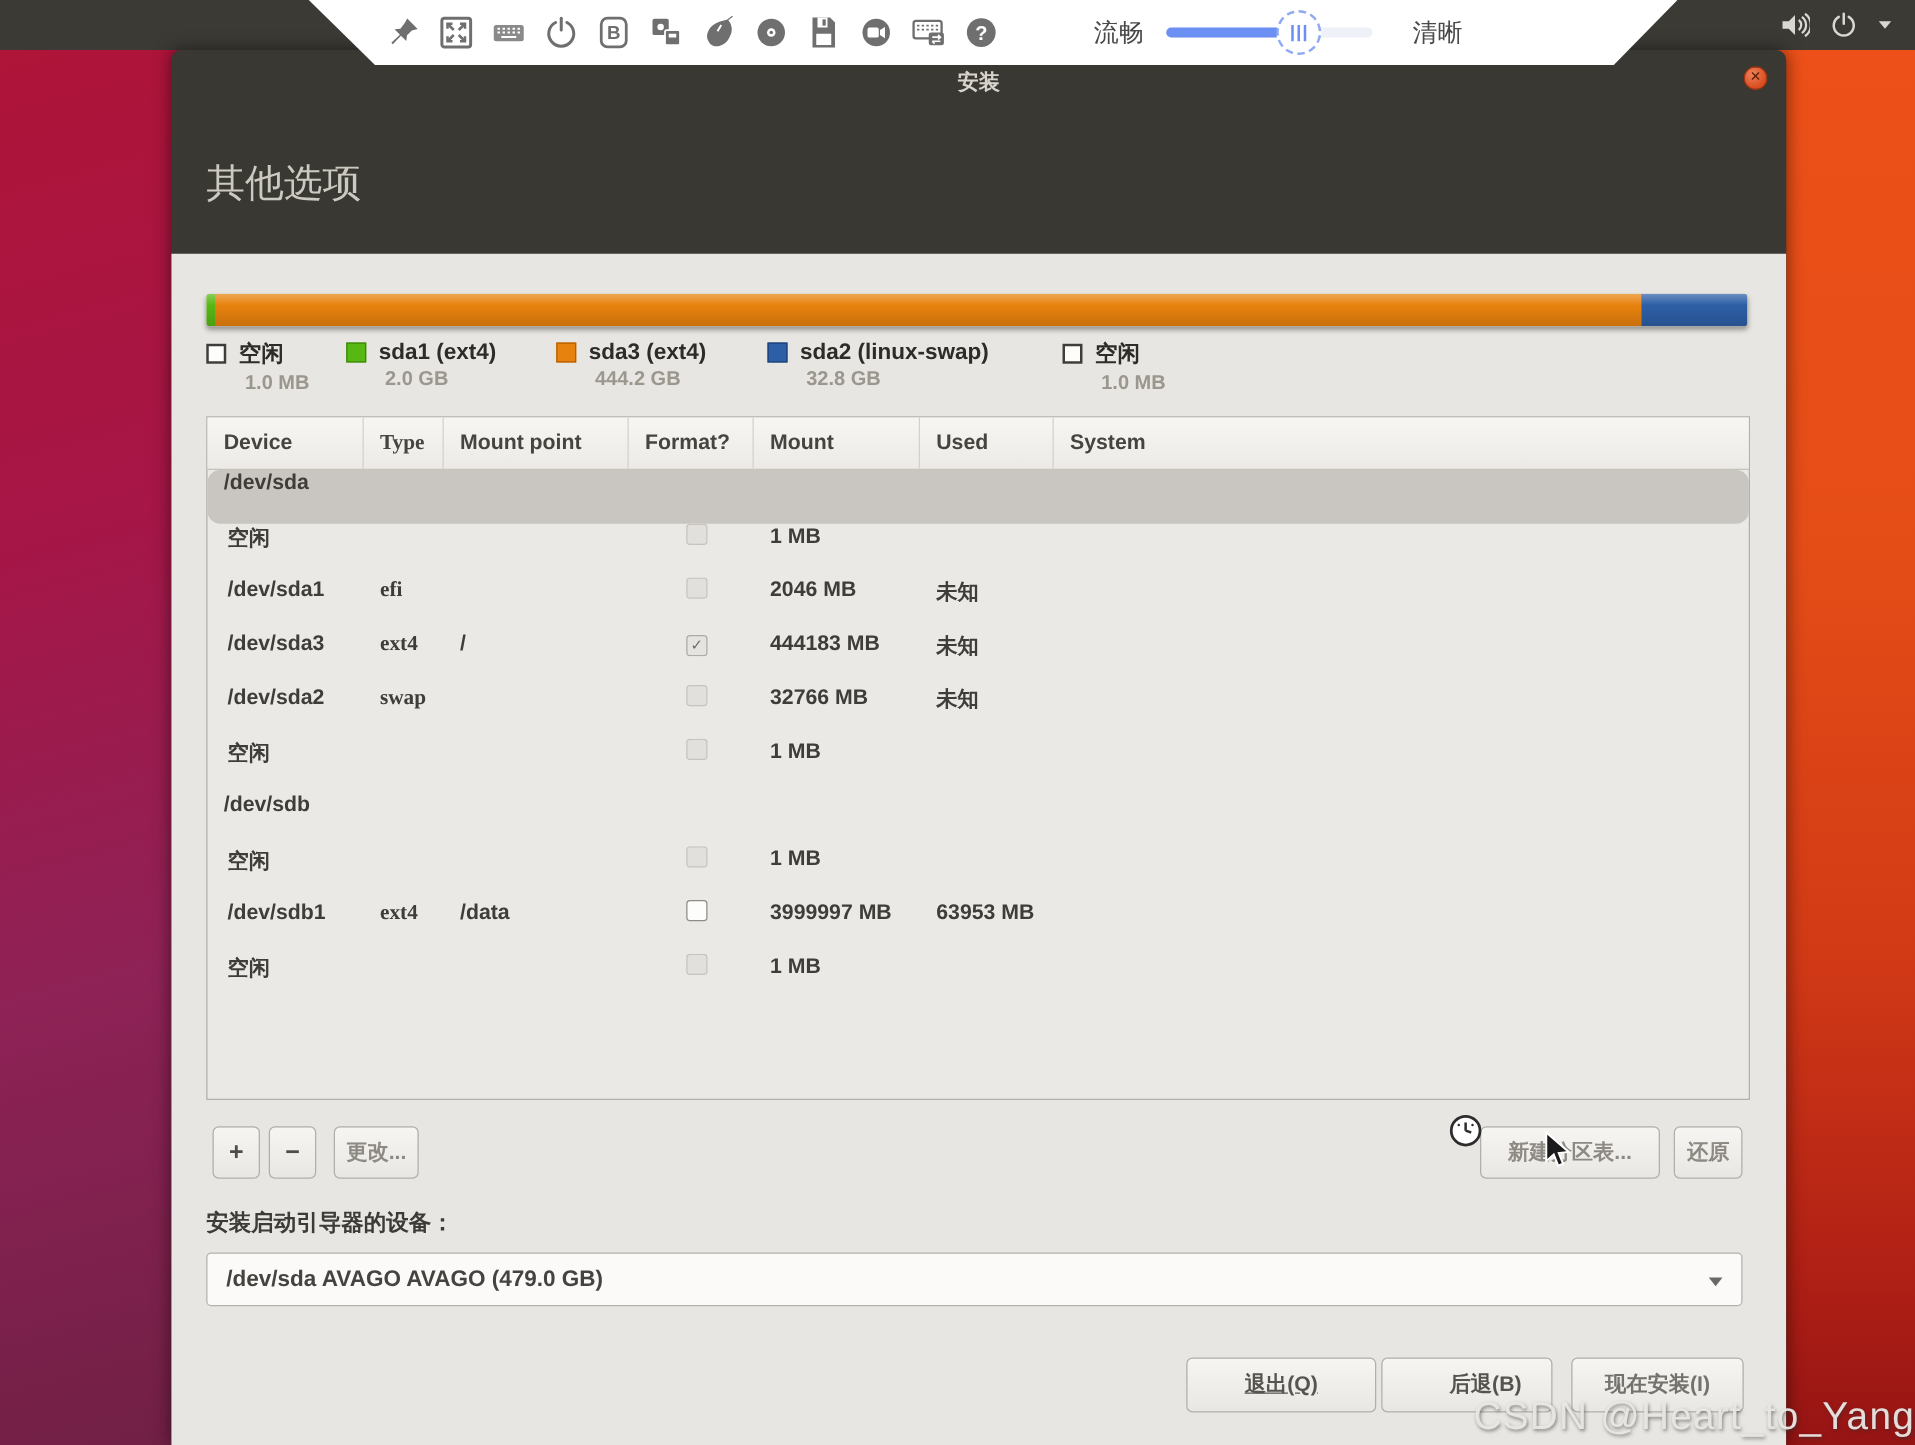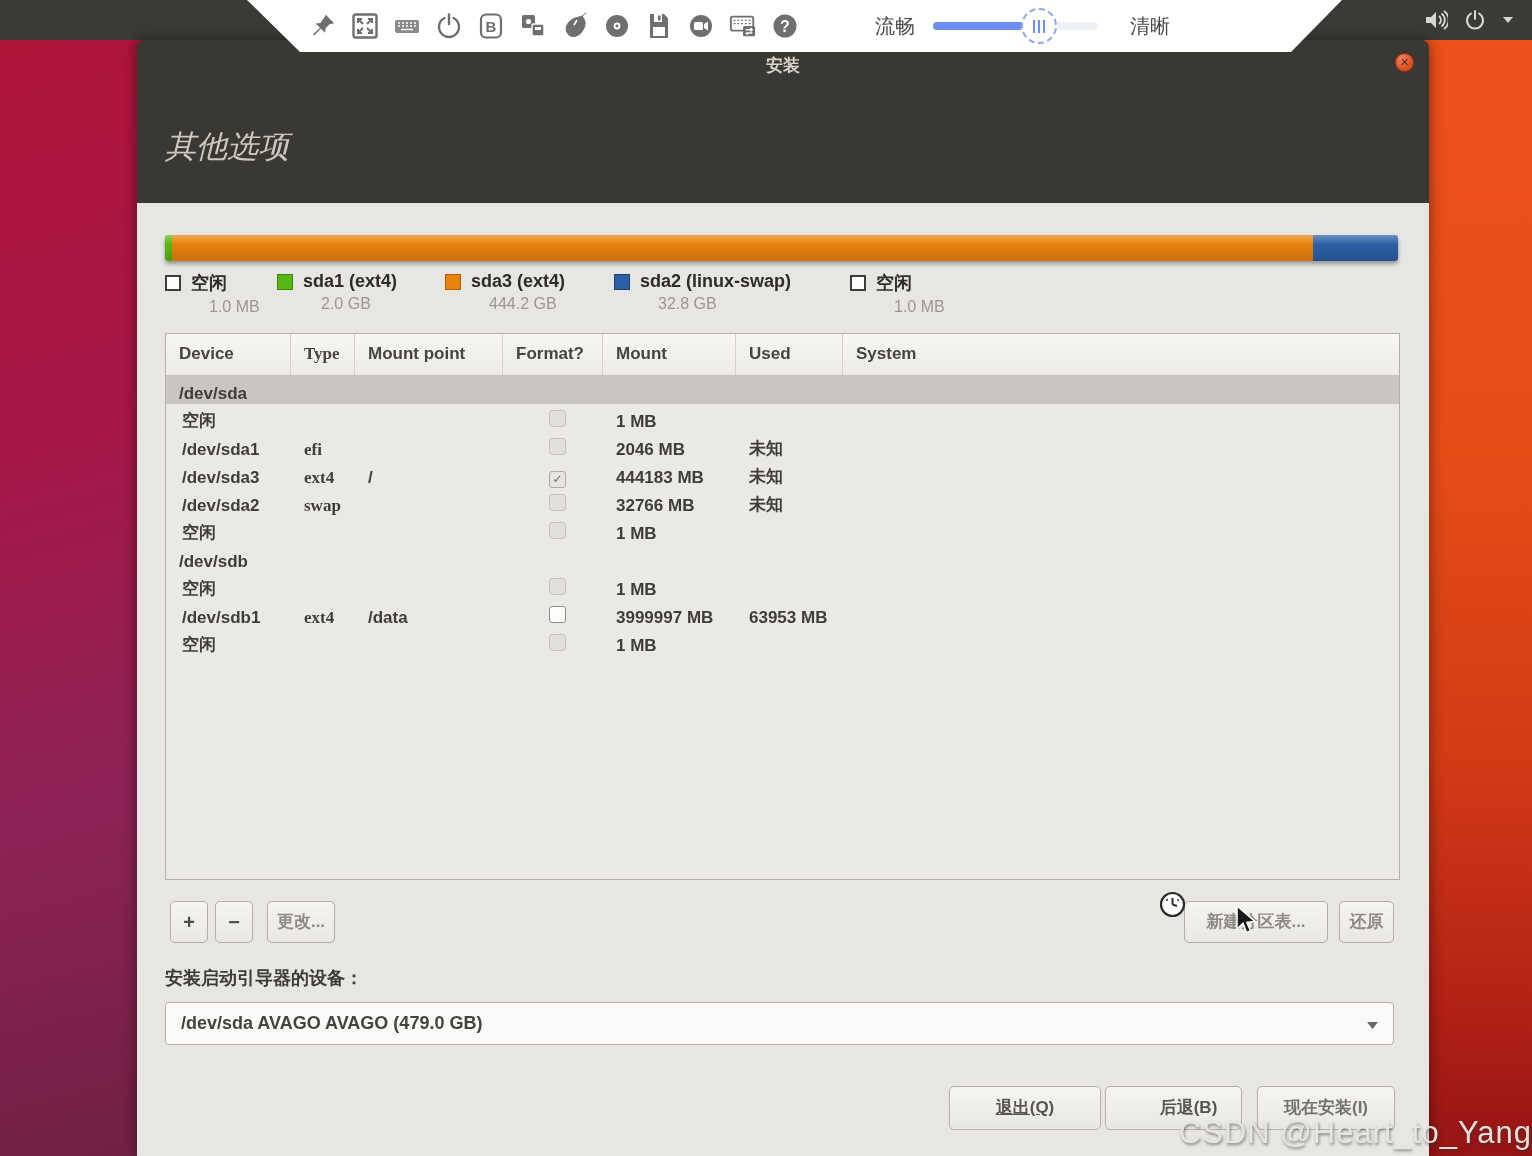--- a/index.html
+++ b/index.html
@@ -29,52 +29,52 @@
   .clear-label { margin-left:14px; }
 
   
   .window { position:absolute; left:137px; top:40px; width:1292px; height:1116px;
     background:#393833; border-radius:8px 8px 0 0; overflow:hidden; box-shadow:0 0 14px rgba(0,0,0,.5); z-index:10; }
   .window-title { position:absolute; left:0; right:0; top:14px; text-align:center;
     color:#d7d4cc; font-size:17px; font-weight:700; }
   .close-btn { position:absolute; right:15px; top:13px; width:19px; height:19px; border-radius:50%;
     background:radial-gradient(circle at 35% 30%,#f0815a,#d94d1f 70%); border:1px solid #a03311;
     color:#5e2008; font-size:11px; font-weight:700; line-height:16px; text-align:center; cursor:default; }
-  .window-heading { position:absolute; left:28px; top:86px; font-size:31px; font-weight:400; color:#ccc9c1;font-style:italic; }
+  .window-heading { position:absolute; left:28px; top:86px; font-size:31px; font-weight:400; color:#ccc9c1; }
 
   .content { position:absolute; left:0; top:163px; width:1292px; height:953px; background:#e8e6e2; }
 
   
   .disk-bar { position:absolute; left:28px; top:32px; width:1233px; height:26px; display:flex;
     border-radius:3px; overflow:hidden; box-shadow:0 3px 4px rgba(0,0,0,.35); }
   .seg { height:100%; background-image:linear-gradient(180deg,rgba(255,255,255,.3),rgba(255,255,255,0) 35%,rgba(0,0,0,.14)); }
   .seg-free1 { width:7px;  background-color:#57b814; }
   .seg-sda3  { flex:1;     background-color:#e8820e; }
   .seg-sda2  { width:85px; background-color:#2d5fa6; }
 
   
   .legend-item { position:absolute; top:68px; }
   .legend-head { display:flex; align-items:center; gap:10px; }
   .swatch { width:16px; height:16px; flex:0 0 auto; }
   .swatch.cbx { background:#fdfdfc; border:2px solid #3f3d39; }
   .sw-green  { background:#57b814; border:1px solid #3c8708; }
   .sw-orange { background:#e8820e; border:1px solid #b35f04; }
   .sw-blue   { background:#2d5fa6; border:1px solid #1d4076; }
   .legend-name { font-size:18px; font-weight:700; color:#2e2c29; white-space:nowrap; }
-  .legend-size { margin:3px 0 0 44px; font-size:16px; font-weight:400; color:#9b978f; }
+  .legend-size { margin:3px 0 0 31px; font-size:16px; font-weight:700; color:#9b978f; }
   .li-0 { left:28px; }  .li-1 { left:140px; } .li-2 { left:308px; } .li-3 { left:477px; } .li-4 { left:713px; }
 
   
   .ptable { position:absolute; left:28px; top:130px; width:1235px; height:547px;
     background:#ebe9e5; border:1px solid #b3b0aa; }
   .thead { display:flex; height:42px; background:linear-gradient(#f8f6f3,#eceae6); border-bottom:1px solid #c6c3bd; }
   .th { padding:10px 0 0 13px; font-size:17px; font-weight:600; color:#46443f; border-right:1px solid #d4d1cb; }
   .c-device { width:125px; } .c-type { width:64px;font-family:Liberation Serif, serif; } .c-mount { width:148px; }
   .c-format { width:100px; } .c-size { width:133px; } .c-used { width:107px; } .c-system { flex:1; border-right:none; }
-  .trow { display:flex; height:28px; align-items:flex-end; font-size:17px; font-weight:600; color:#3f3d39; }
+  .trow { display:flex; height:43px; align-items:flex-start; font-size:17px; font-weight:600; color:#3f3d39;border-radius:10px; }
   .trow.selected { background:#c9c6c1; }
   .tc { padding-left:13px; white-space:nowrap; overflow:hidden; }
   .tc.indent { padding-left:16px; }
   .cb { display:inline-block; width:17px; height:17px; margin-left:33px; border-radius:3px;
     text-align:center; line-height:15px; font-size:12px; font-style:normal; color:#6f6c66; }
   .cb.disabled  { background:#e2e0dc; border:1px solid #c7c4be; }
   .cb.unchecked { background:#fdfdfc; border:1px solid #8f8c86; }
   .cb.checked   { background:#e6e4e0; border:1px solid #aeaba5; }
 
   

